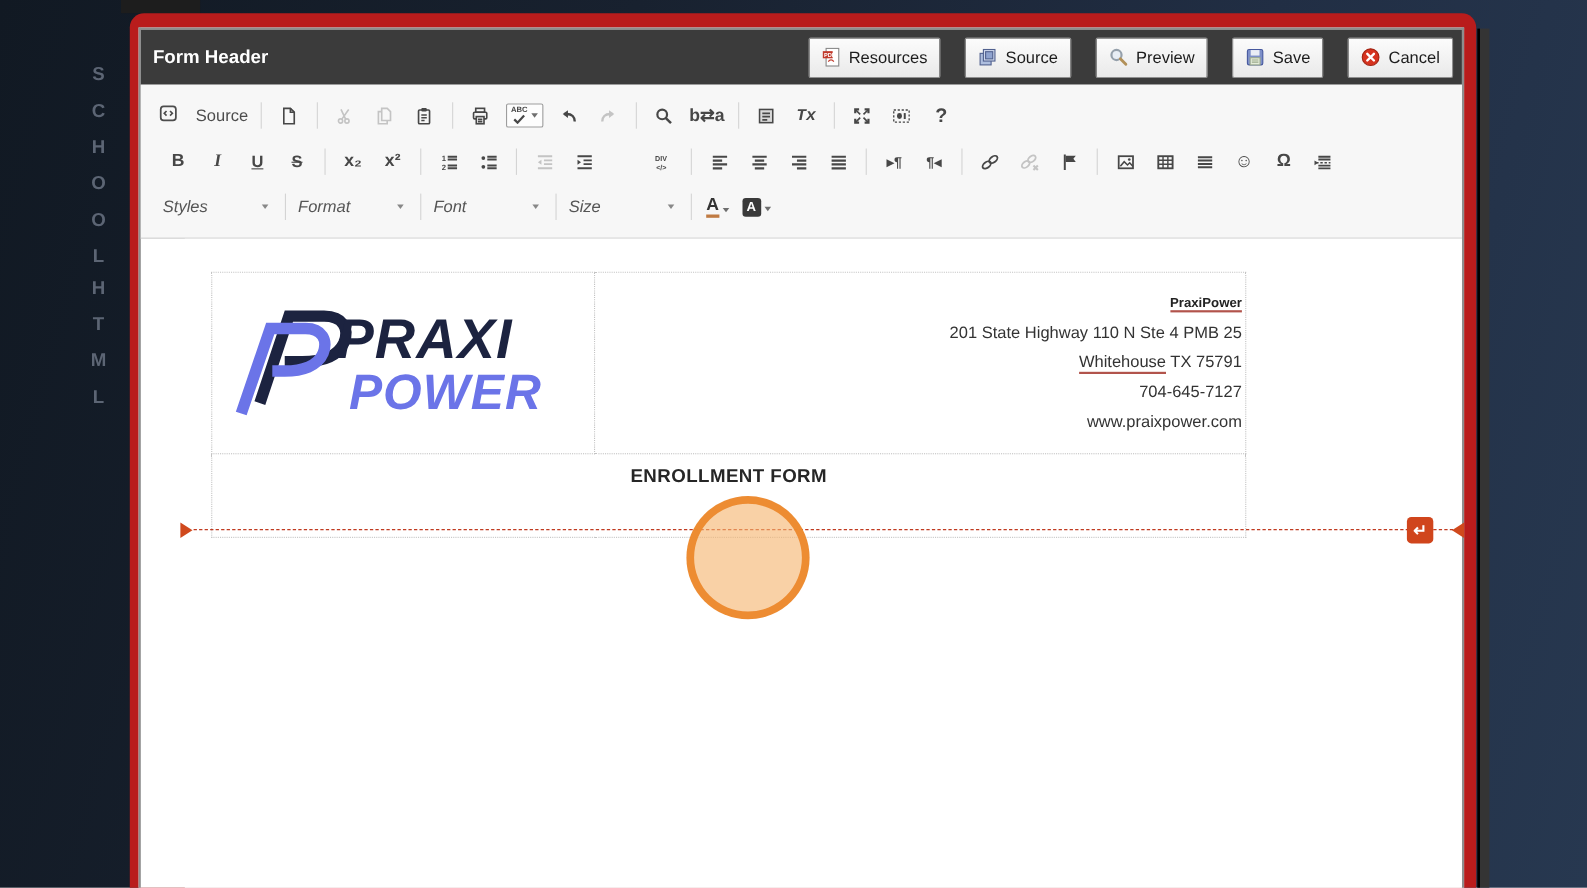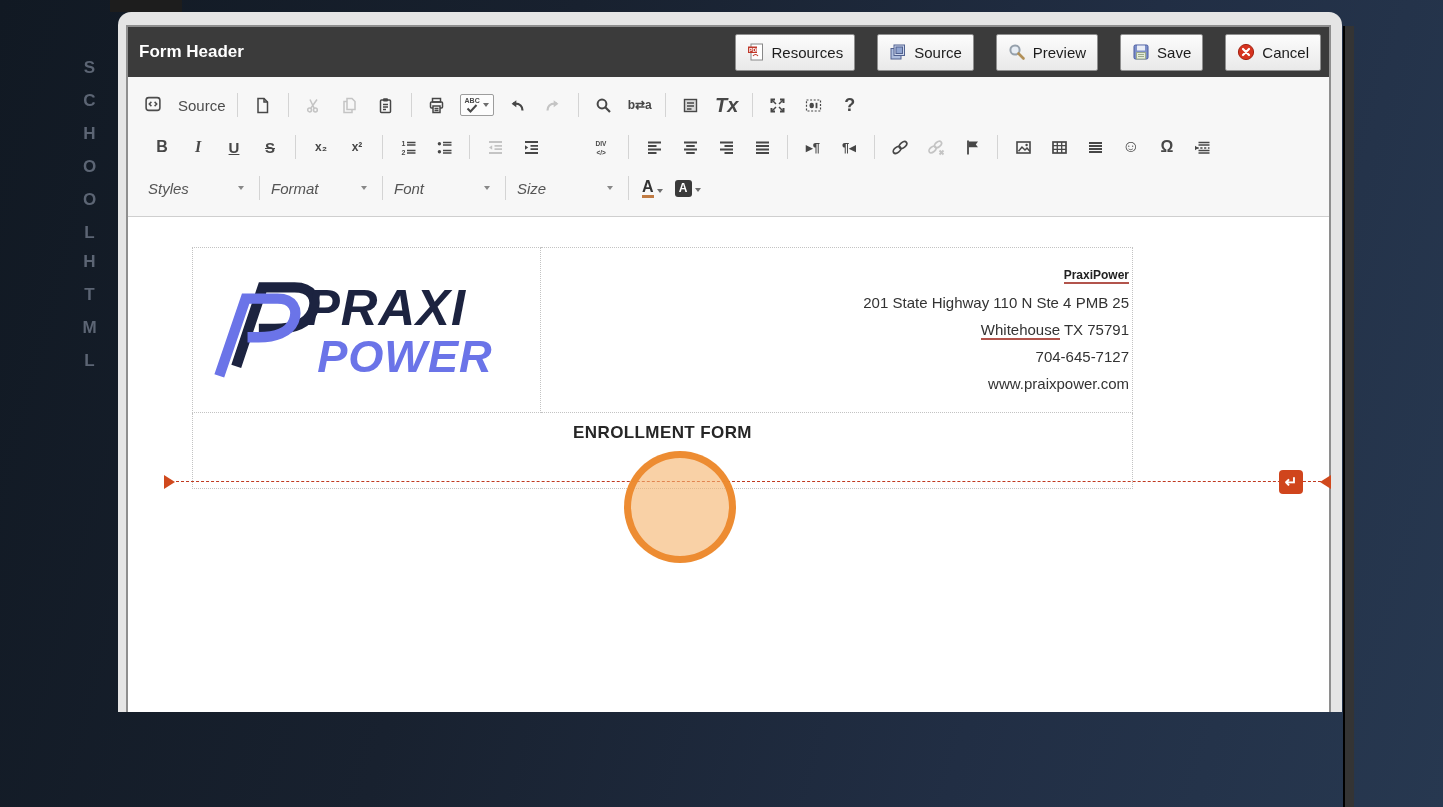--- a/index.html
+++ b/index.html
@@ -9,21 +9,21 @@
 
   
   .top-tab{position:absolute;left:110px;top:0;width:72px;height:12px;background:#1d1d1d;}
   .right-strip{position:absolute;left:1343px;top:26px;width:11px;bottom:0;
                background:linear-gradient(90deg,#000 0 2px,#343434 2px);}
   .rail{position:absolute;left:80px;top:58px;color:#5c6574;font-weight:bold;font-size:17px;
         writing-mode:vertical-rl;text-orientation:upright;letter-spacing:14px;line-height:18px;}
   .rail.two{top:252px;}
 
   
-  .modal{position:absolute;left:118px;top:12px;width:1224px;height:700px;background:#e5e5e5;
+  .modal{position:absolute;left:118px;top:12px;width:1224px;height:795px;background:#b91c1c;
          border-radius:13px 13px 0 0;}
   .inner{position:absolute;left:8px;right:11px;top:13px;bottom:0;
          border:2px solid #8e8e8e;border-bottom:none;background:#fff;display:flex;flex-direction:column;}
 
   
   .titlebar{height:50px;background:#3b3b3b;display:flex;align-items:center;flex:0 0 auto;}
   .dlg-title{color:#fff;font-weight:bold;font-size:17px;padding-left:11px;flex:1;}
   .actions{display:flex;gap:22px;padding-right:8px;}
   .abtn{height:37px;display:flex;align-items:center;gap:7px;padding:0 11px;
         background:linear-gradient(#fcfcfc,#e9e9e9);border:1px solid #8f8f8f;border-radius:2px;
@@ -37,22 +37,22 @@
   .sep{width:1px;height:24px;background:#d4d4d4;margin:0 7px;flex:0 0 au: auto;}
   .tbtn{min-width:26px;height:26px;margin:0 5px;display:flex;align-items:center;justify-content:center;
         color:#474747;cursor:pointer;}
   .tbtn.dis{color:#c4c4c4;cursor:default;}
   .tbtn svg{display:block;}
   .glyph{font-size:15px;font-weight:bold;}
   .g-italic{font-style:italic;font-family:"Liberation Serif",serif;font-size:16px;}
   .g-under{text-decoration:underline;}
   .g-strike{text-decoration:line-through;}
   .g-quote{font-family:"DejaVu Serif",serif;font-size:20px;line-height:10px;padding-top:8px;}
-  .g-small{font-size:12px;}
-  .g-rf{font-family:Liberation Sans, sans-serif;font-style:italic;font-size:20px;align-items:center;}
+  .g-small{font-size:16px;}
+  .g-rf{font-family:Liberation Mono, monospace;font-style:italic;font-size:15px;align-items:center;}
   .src-btn{display:flex;align-items:center;gap:16px;color:#4c4c4c;font-size:15px;margin-right:4px;cursor:pointer;}
   .abc-btn{display:flex;align-items:center;gap:3px;border:1px solid #9d9d9d;background:#fdfdfd;
            border-radius:2px;padding:2px 4px;margin:0 5px;cursor:pointer;color:#474747;}
   .caret{width:0;height:0;border-left:3.5px solid transparent;border-right:3.5px solid transparent;
          border-top:4px solid #6e6e6e;display:inline-block;}
   .combo{display:flex;align-items:center;justify-content:space-between;width:96px;padding:0 8px 0 4px;
          color:#555;font-size:15px;cursor:pointer;font-style:italic;}
   .combo .caret{border-top-color:#888;}
   .colorbtn{display:flex;align-items:flex-end;gap:3px;margin:0 6px;cursor:pointer;}
   .tc-A{font-weight:bold;font-size:16px;color:#333;border-bottom:3px solid #c07b43;line-height:17px;}

